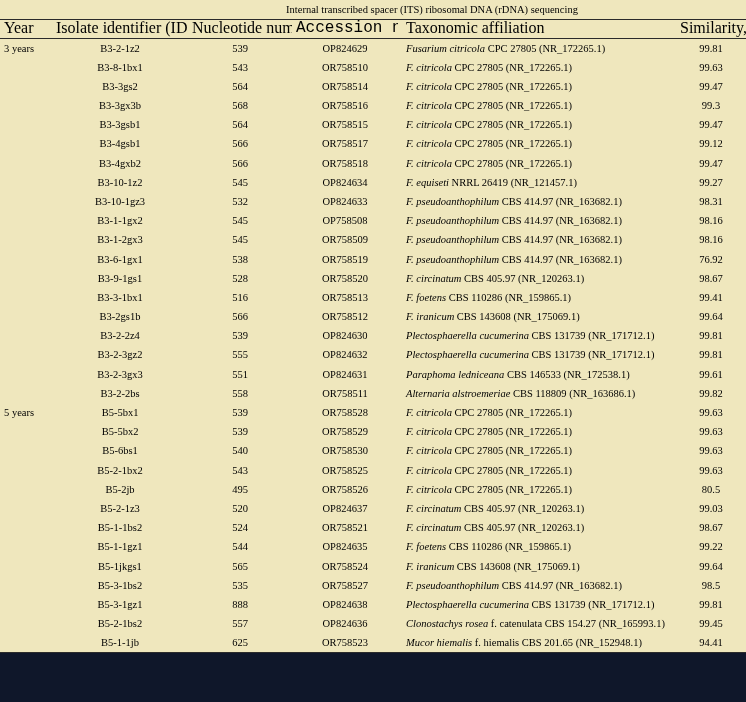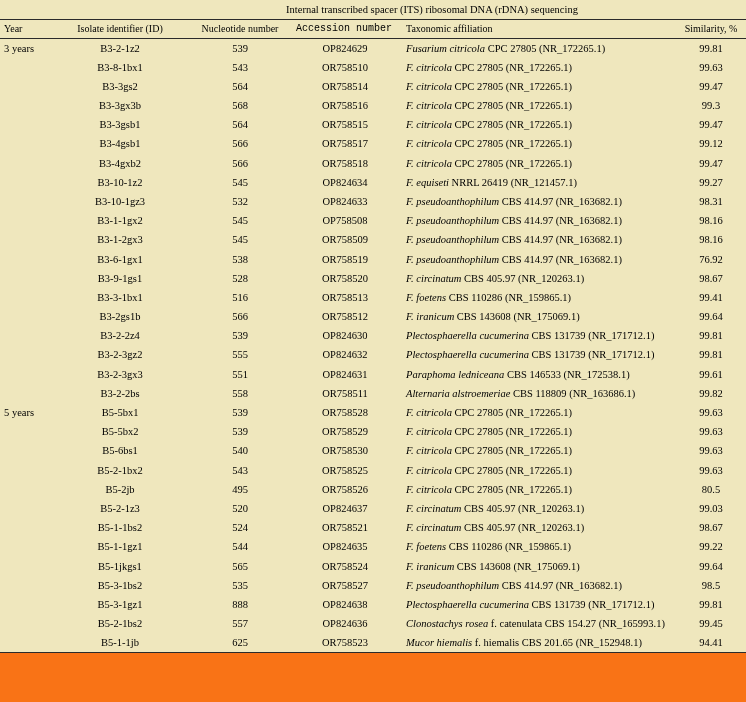--- a/index.html
+++ b/index.html
@@ -9,21 +9,21 @@
   }
   body {
     width: 746px;
     height: 702px;
     font-family: "Liberation Serif", serif;
     color: #000000;
   }
   #sheet {
     width: 746px;
     height: 702px;
-    background: #f97316;
+    background: #0f172a;
     box-sizing: border-box;
     overflow: hidden;
     position: relative;
   }
   table.data {
     width: 746px;
     border-collapse: collapse;
     table-layout: fixed;
     font-size: 10.5px;
     background: #efe7bd;
@@ -45,21 +45,21 @@
     border-bottom: 1.2px solid #2b2b2b;
   }
   .grouphdr td {
     text-align: center;
     font-size: 10.5px;
   }
   .grouphdr .span-its {
     border-bottom: 0.9px solid #2b2b2b;
   }
   .colhdr td {
-    font-size: 10px;
+    font-size: 16px;
   }
   .c-year     { width: 52px;  text-align: left; }
   .c-isolate  { width: 136px; text-align: center; }
   .c-nucl     { width: 104px; text-align: center; }
   .c-acc      { width: 106px; text-align: center; }
   .c-taxon    { width: 278px; text-align: left; padding-left: 8px !important; margin-left: 48px; }
   .c-sim      { width: 70px;  text-align: center; }
   .hdr-year   { text-align: left; }
   .hdr-isolate{ text-align: center; }
   .hdr-nucl   { text-align: center; }

